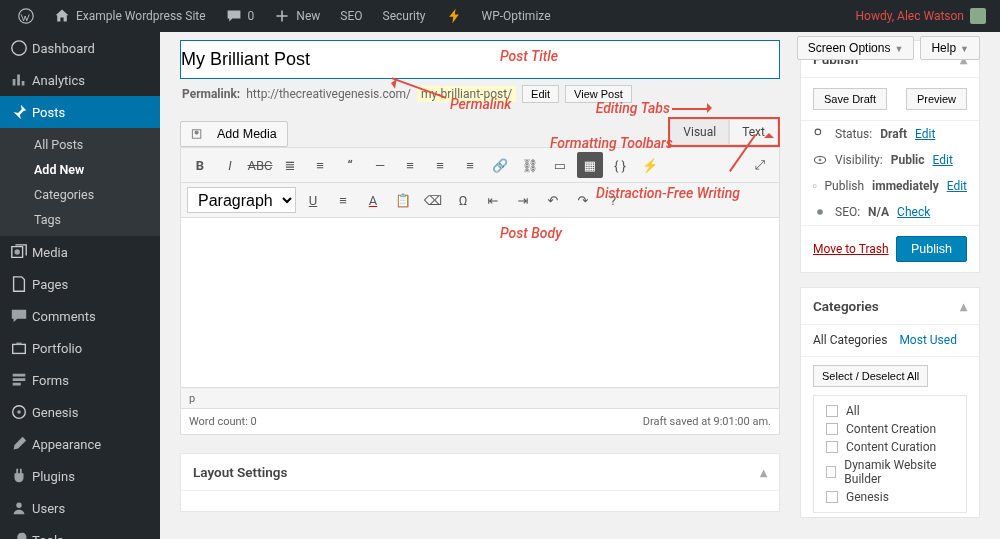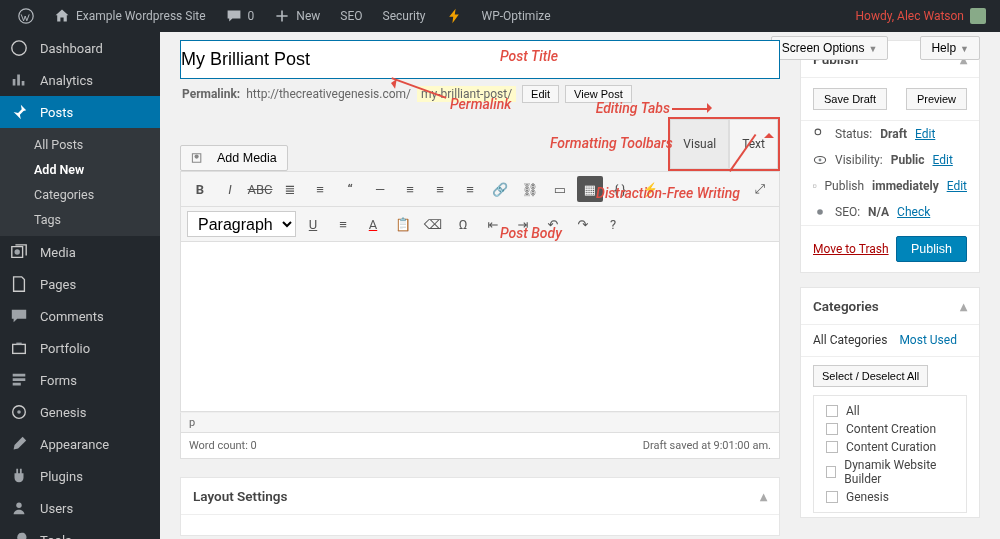--- a/index.html
+++ b/index.html
@@ -8,45 +8,45 @@
   .adminbar { height:32px; background:#23282d; color:#b4b9be; display:flex; align-items:center; padding:0 8px; font-size:12px; }
   .adminbar .ab-item { display:flex; align-items:center; gap:6px; padding:0 10px; cursor:pointer; height:32px; white-space:nowrap; }
   .adminbar .spacer { flex:1; }
   .adminbar .howdy { color:#e14d43; padding-right:6px;}
   .ab-ico { width:16px;height:16px; fill:currentColor; }
   .avatar { width:16px;height:16px;background:#8a8;border-radius:2px;}
   
   .wrap { display:flex; min-height:calc(539px - 32px); }
   
   .sidebar { width:160px; background:#23282d; color:#eee; font-size:13px; }
-  .menu-item, .submenu-item { display:flex; align-items:center; gap:12px; padding:7px 10px; color:#ccc; cursor:pointer; }
+  .menu-item, .submenu-item { display:flex; align-items:center; gap:4px; padding:7px 10px; color:#ccc; cursor:pointer; }
   .menu-item svg { width:18px;height:18px;fill:#9ea3a8; flex-shrink:0;}
   .menu-item.current, .menu-item.current svg { background:#0073aa; color:#fff; fill:#fff; }
   .submenu { background:#32373c; padding:4px 0; }
   .submenu-item { padding:5px 12px 5px 34px; font-size:12.5px;}
   .submenu-item.current { color:#fff; font-weight:600; }
   
   .content { flex:1; padding:8px 20px 20px 20px; position:relative; }
   .top-actions { position:absolute; right:20px; top:4px; display:flex; gap:6px;}
-  .secbtn { background:#f7f7f7; border:1px solid #ccc; padding:4px 10px; font-size:12px; cursor:pointer; border-radius:2px;margin-left:26px;}
+  .secbtn { background:#f7f7f7; border:1px solid #ccc; padding:4px 10px; font-size:12px; cursor:pointer; border-radius:2px;}
   .secbtn .tog { margin-left:4px; font-size:9px; color:#888;}
   h1.page-title { font-size:22px; font-weight:400; padding:12px 0 8px 0; }
   .col-layout { display:flex; gap:20px; }
   .main-col { flex:1; min-width:0;}
   .side-col { width:180px; }
   
   .title-input { width:100%; padding:8px 0; font-size:18px; border:1px solid #0073aa; outline:none; }
   .permalink-row { padding:6px 2px; font-size:12px; color:#666; display:flex; align-items:center; gap:6px; flex-wrap:wrap;}
   .permalink-row .slug { background:#fffbcc; padding:1px 4px; }
   .minibtn { border:1px solid #ccc; background:#f7f7f7; padding:2px 8px; font-size:11px; cursor:pointer;}
   
   .editor-top { display:flex; justify-content:space-between; align-items:flex-end; margin-top:8px;}
   .addmedia { border:1px solid #ccc; background:#f7f7f7; padding:5px 10px; font-size:12.5px; cursor:pointer; border-radius:2px; display:flex; align-items:center; gap:12px;}
   .etabs { display:flex; border:2px solid #e14d43; }
-  .etab { padding:17px 12px; font-size:12px; background:#f5f5f5; border:1px solid #ddd; cursor:pointer;}
+  .etab { padding:5px 12px; font-size:12px; background:#f5f5f5; border:1px solid #ddd; cursor:pointer;}
   .etab.active { background:#ebebeb; }
   .toolbar { background:#f5f5f5; border:1px solid #dedede; padding:4px 6px; display:flex; align-items:center; gap:4px; flex-wrap:wrap;}
   .tbtn { width:26px;height:26px; display:flex;align-items:center;justify-content:center; font-size:13px; color:#555; cursor:pointer; border:1px solid transparent; border-radius:2px;}
   .parsel { height:26px; font-size:16px; border:1px solid #ccc; background:#fff; padding:0 6px;}
   .toolbar-row2 { border-top:none; }
   .expand-btn { margin-left:auto;}
   .editor-body { min-height:170px; background:#fff; border:1px solid #dedede; border-top:none;}
   .editor-foot1 { border:1px solid #dedede; border-top:1px solid #eee; background:#f5f5f5; font-size:11px; color:#666; padding:3px 8px;}
   .editor-foot2 { border:1px solid #dedede; border-top:none; background:#fff; font-size:11px; color:#666; padding:6px 8px; display:flex; justify-content:space-between;}
   

